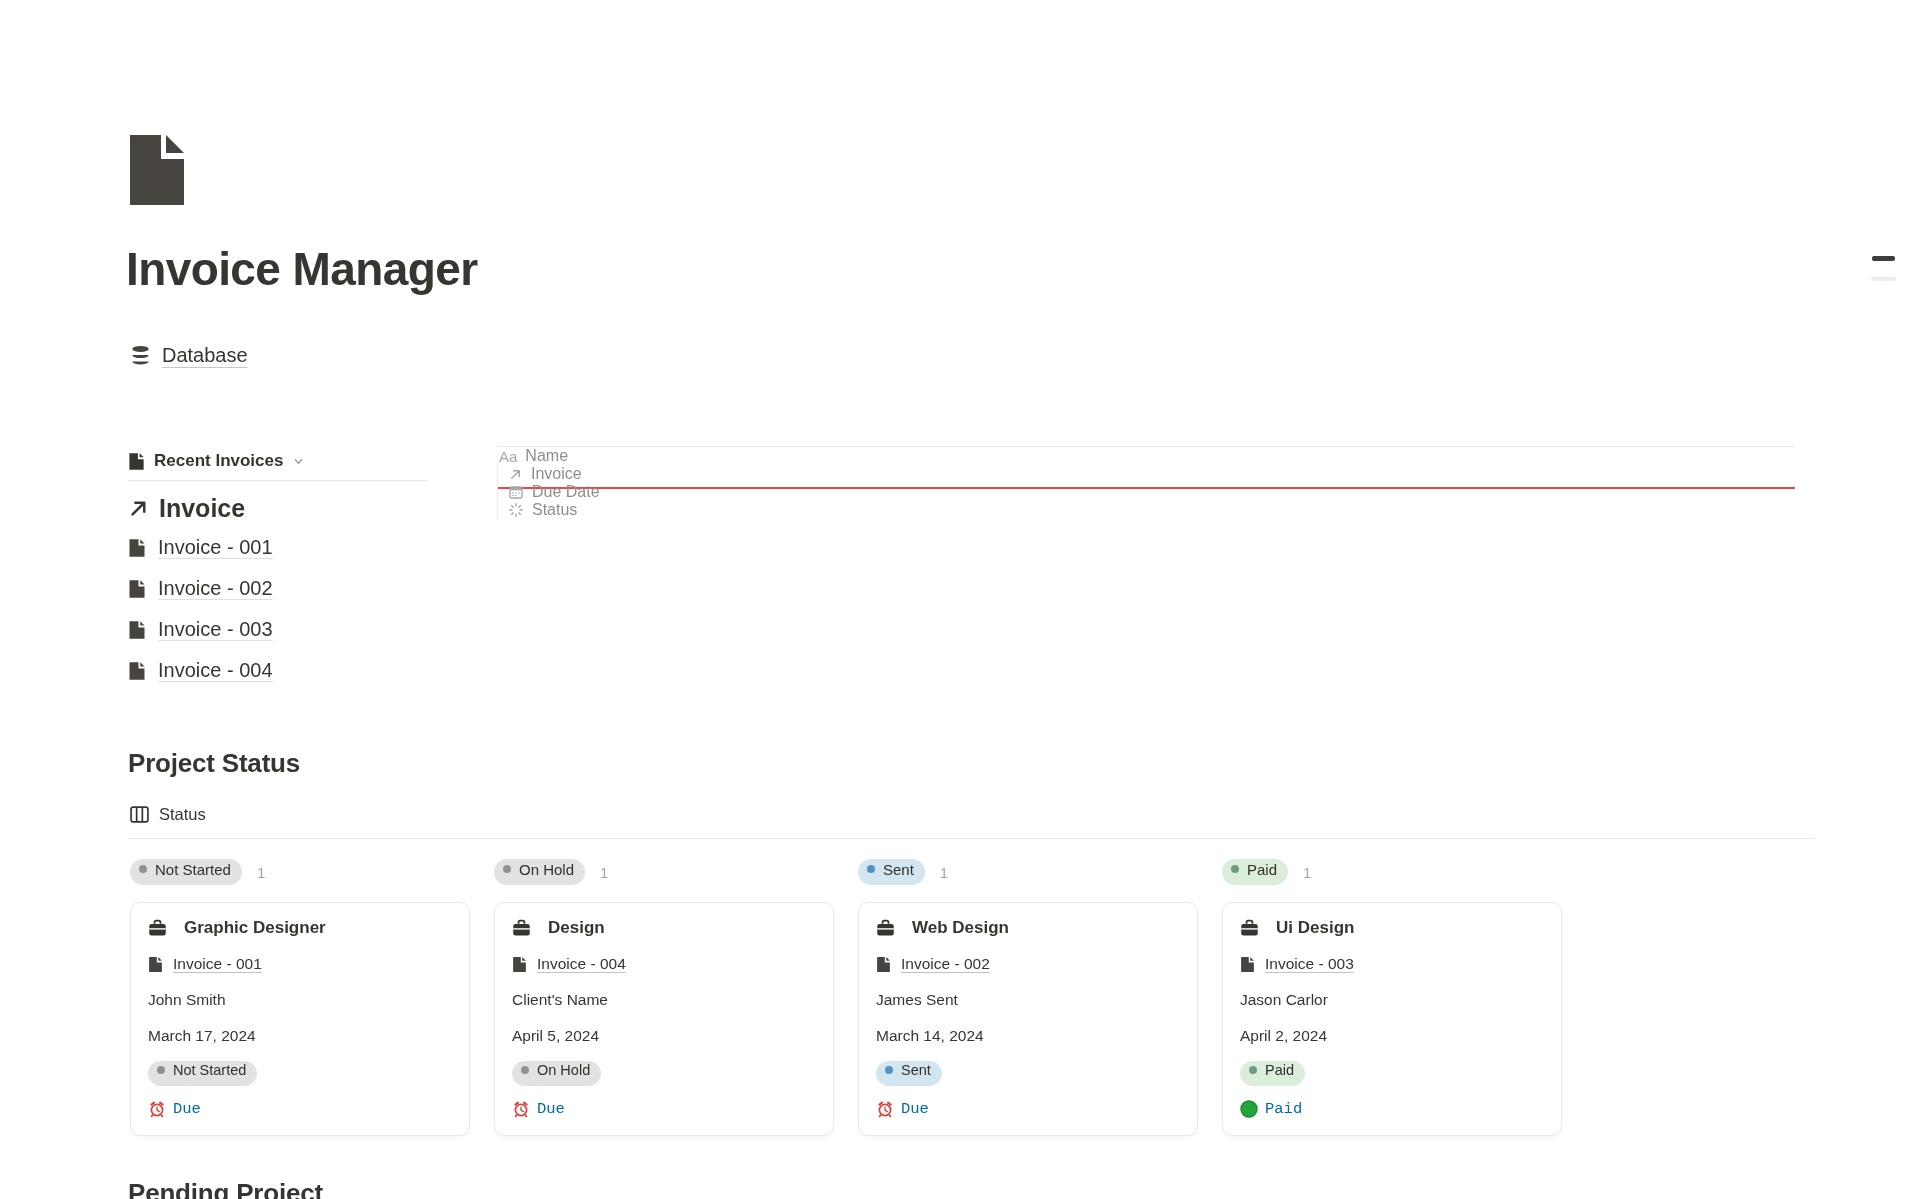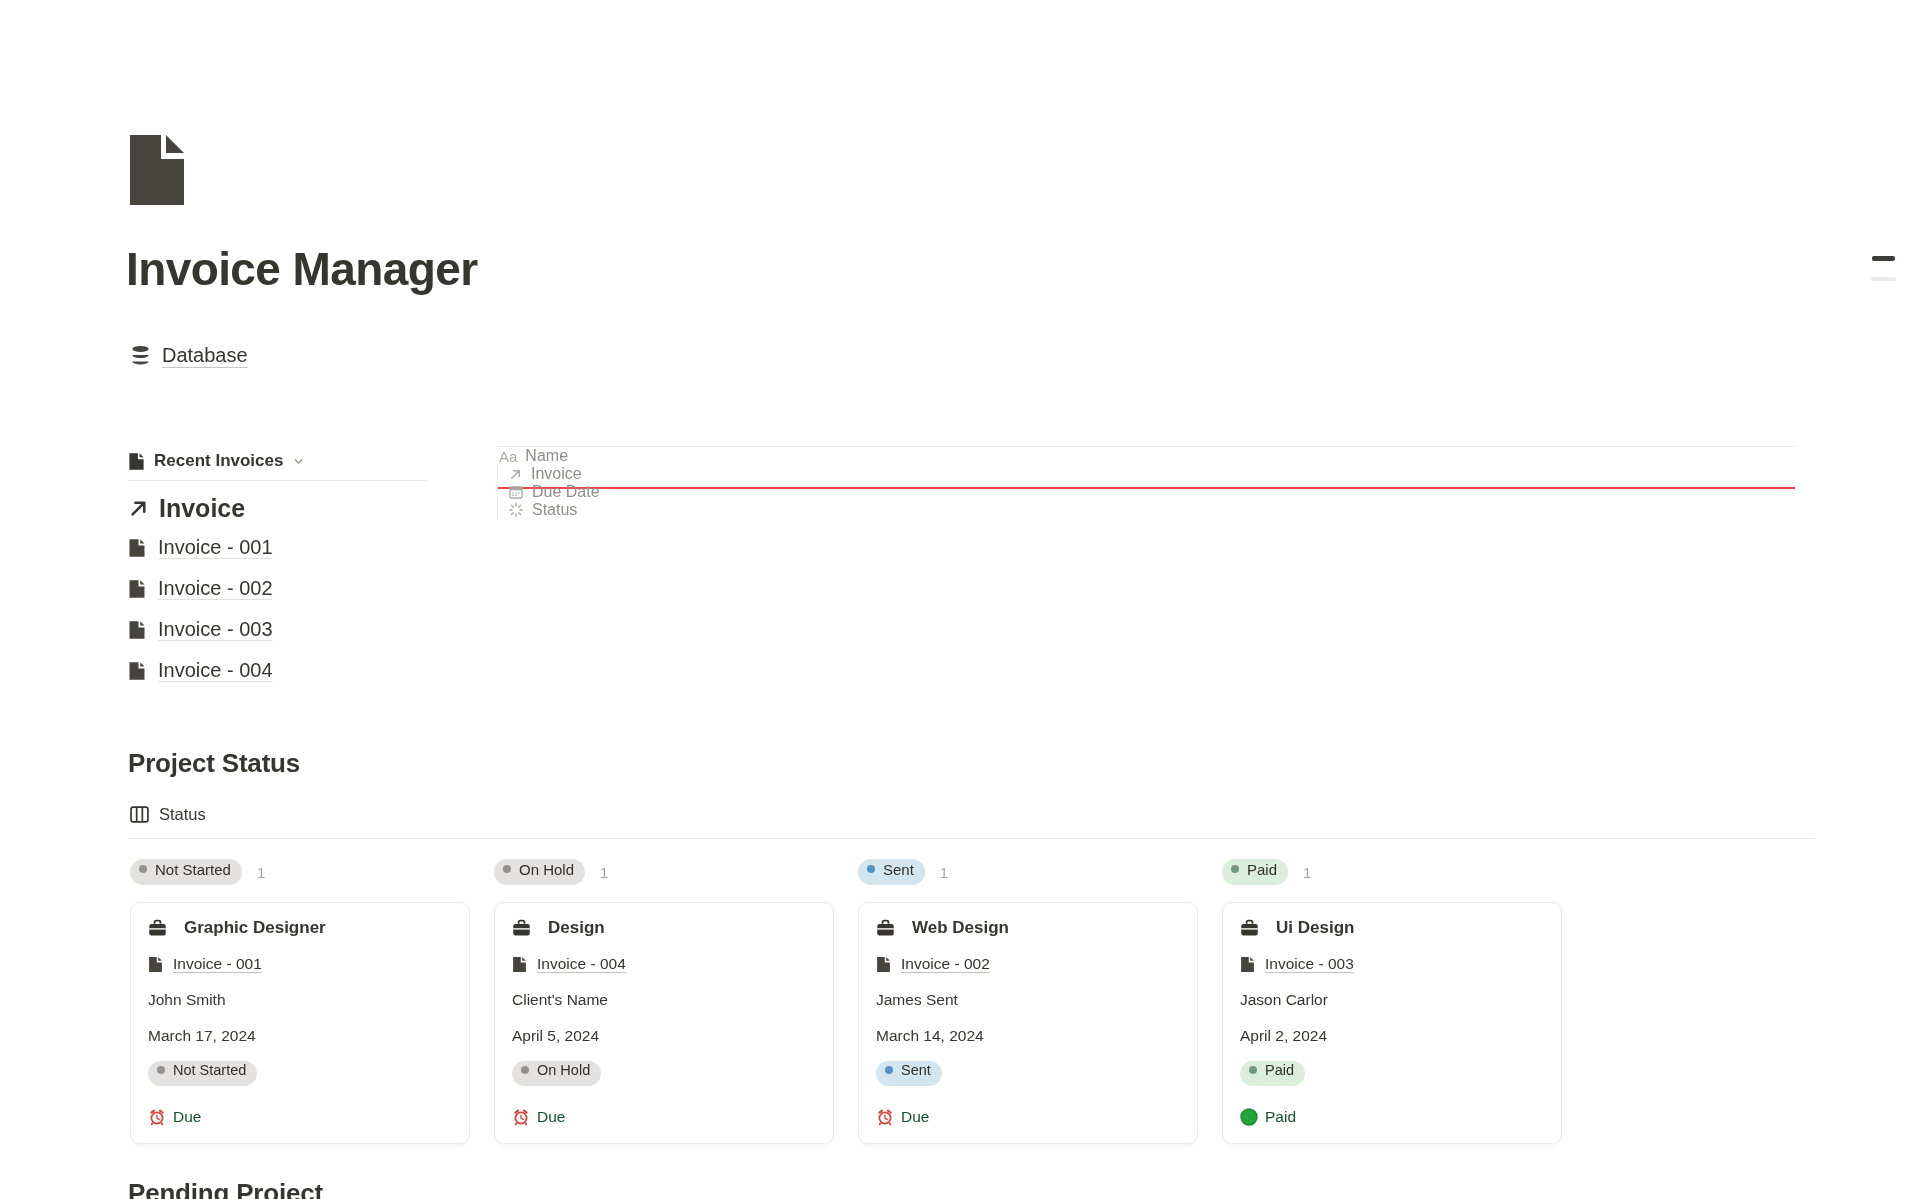--- a/index.html
+++ b/index.html
@@ -75,21 +75,21 @@
   .card-title { display:flex; align-items:center; gap:17px; font-size:17px; font-weight:600; color:#37352f; height:22px; }
   .card-invoice { margin-top:15px; display:flex; align-items:center; gap:10px; height:20px; }
   .card-invoice .inv-link {
     font-size:15.5px; font-weight:500; color:#37352f; cursor:pointer;
     text-decoration:underline; text-decoration-color:rgba(55,53,47,.3);
     text-underline-offset:3px; text-decoration-thickness:1px;
   }
   .card-client, .card-date { margin-top:17px; font-size:15.5px; color:#37352f; height:19px; }
   .card-pill-row { margin-top:14px; height:26px; }
   .card-pill-row .pill { height:25px; font-size:14.5px; }
-  .card-footer { margin-top:21px; display:flex; align-items:center; gap:7px; font-size:15.5px; color:#14532d; height:20px; }
+  .card-footer { margin-top:13px; display:flex; align-items:center; gap:7px; font-size:15.5px; color:#0369a1; height:20px;font-family:Liberation Mono, monospace; }
 
   .pending-heading { left:128px; top:1178px; font-size:26px; font-weight:700; letter-spacing:-0.2px; }
 
   .ic { flex:none; display:inline-flex; }
   svg { display:block; }
 </style>
 </head>
 <body>
 
 <div class="abs page-icon-wrap">

